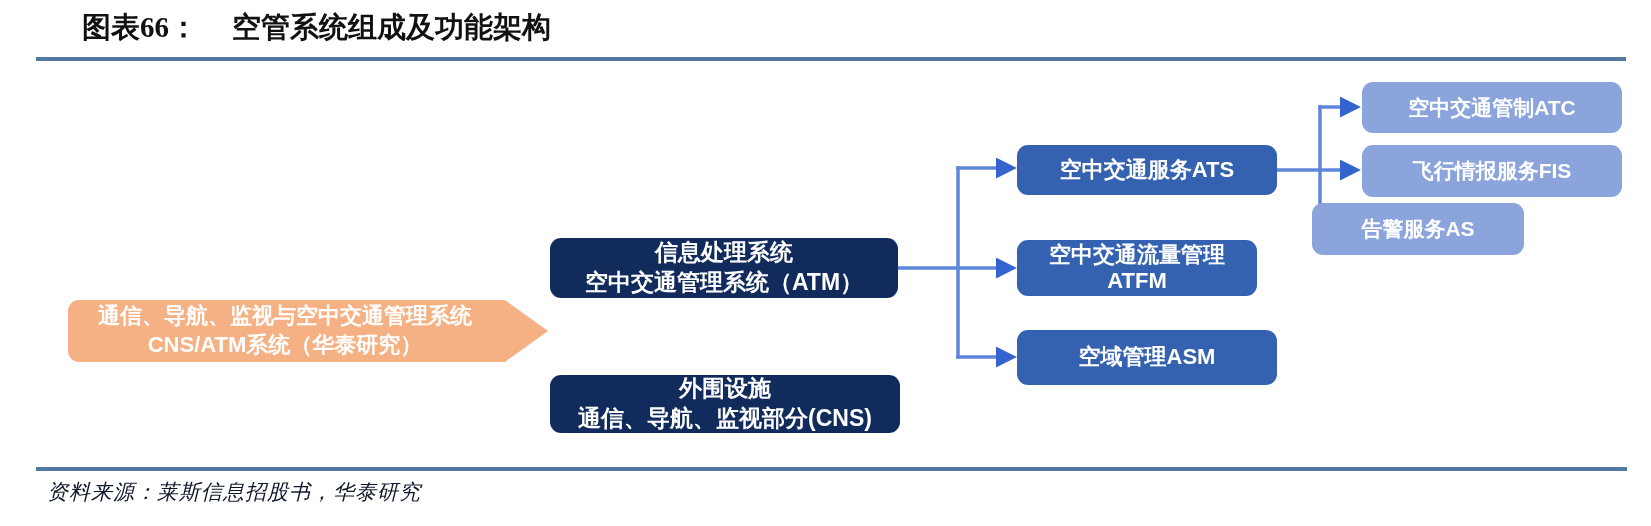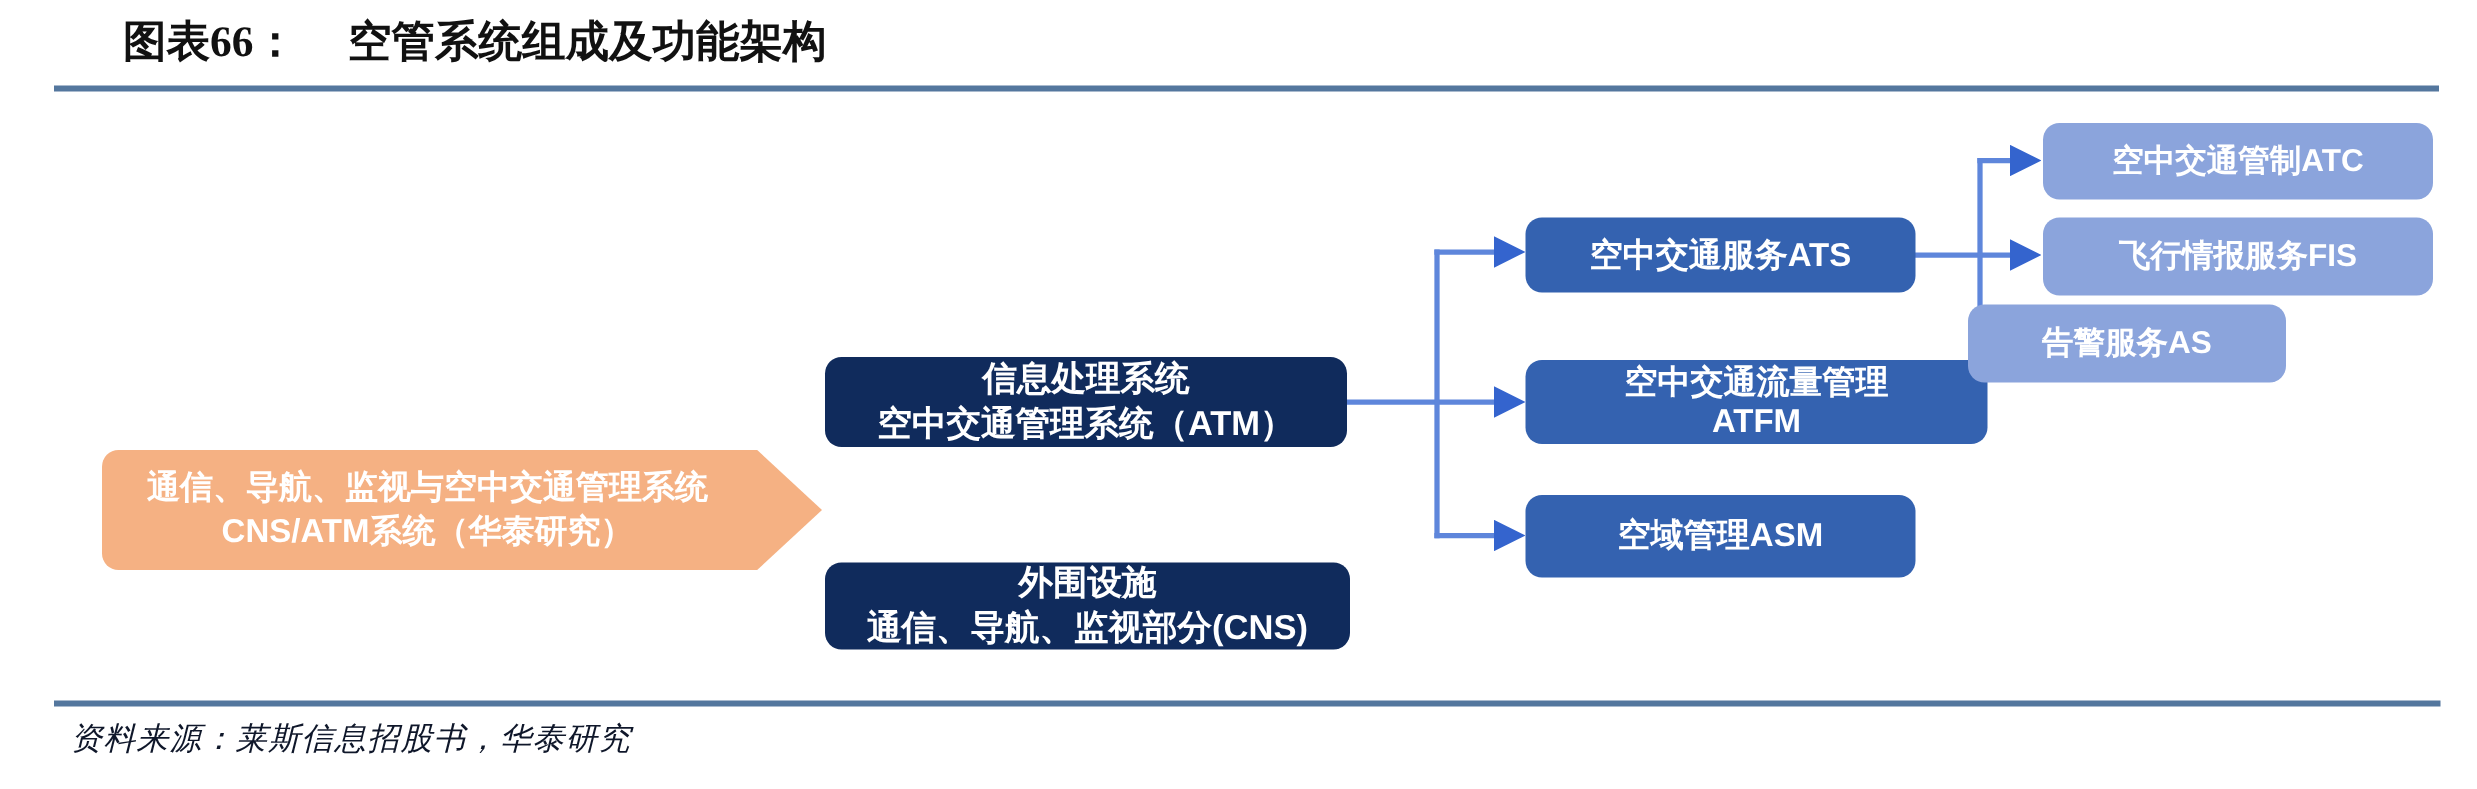--- a/index.html
+++ b/index.html
@@ -26,34 +26,34 @@
   .node{
     position:absolute;
     display:flex;flex-direction:column;
     align-items:center;justify-content:center;
     color:#ffffff;font-weight:bold;text-align:center;
     line-height:1.3;
     border-radius:11px;
   }
   
   .root-arrow{
-    left:68px;top:300px;width:480px;height:80px;
+    left:68px;top:300px;width:480px;height:62px;
     background:#F5B183;
     clip-path:polygon(0% 0%, 91% 0%, 100% 50%, 91% 100%, 0% 100%);
     font-size:22px;
     padding-right:46px;box-sizing:border-box;
   }
   
   .dark-box{background:#102B5C;font-size:23px;}
   .atm-box{left:550px;top:238px;width:348px;height:60px;}
   .cns-box{left:550px;top:375px;width:350px;height:58px;}
   
   .mid-box{background:#3462B0;font-size:22px;}
   .ats-box{left:1017px;top:145px;width:260px;height:50px;text-align:center;}
-  .atfm-box{left:1017px;top:240px;width:308px;height:56px;line-height:1.2;}
+  .atfm-box{left:1017px;top:240px;width:240px;height:56px;line-height:1.2;}
   .asm-box{left:1017px;top:330px;width:260px;height:55px;}
   
   .light-box{background:#8BA4DC;font-size:21px;}
   .atc-box{left:1362px;top:82px;width:260px;height:51px;}
   .fis-box{left:1362px;top:145px;width:260px;height:52px;align-items:center;}
   .as-box{left:1312px;top:203px;width:212px;height:52px;}
   
   .connectors{position:absolute;left:0;top:0;}
   
   .source{

